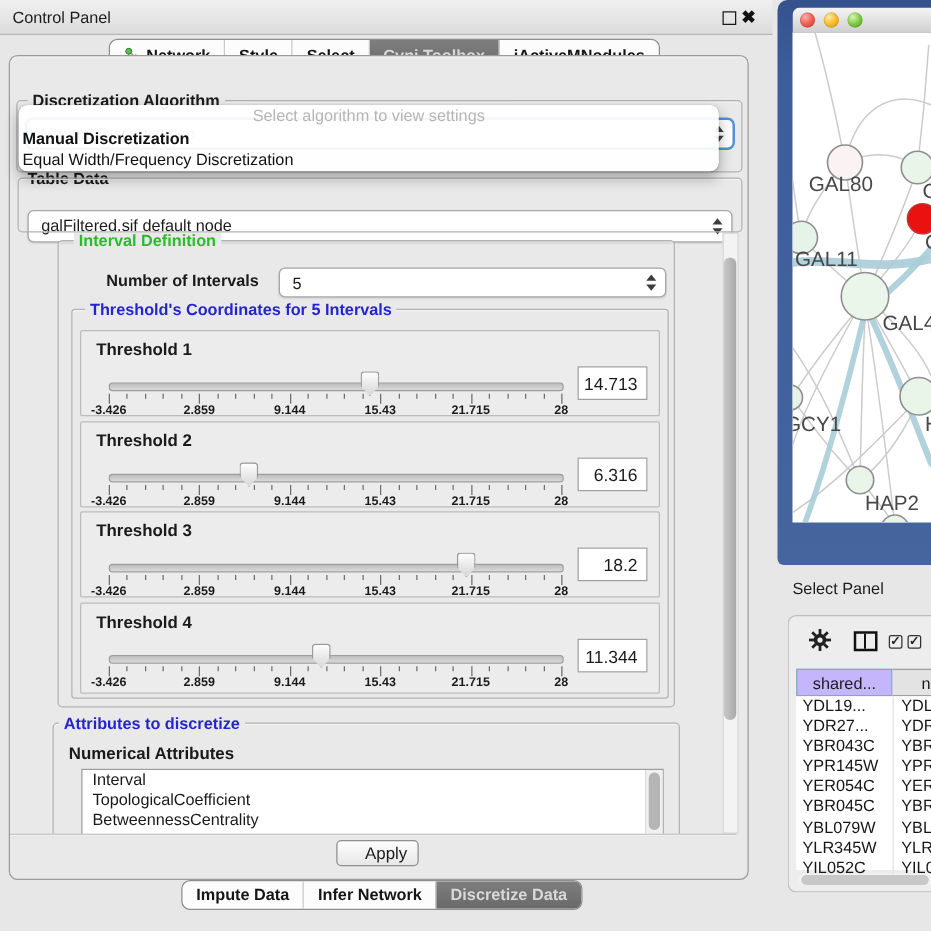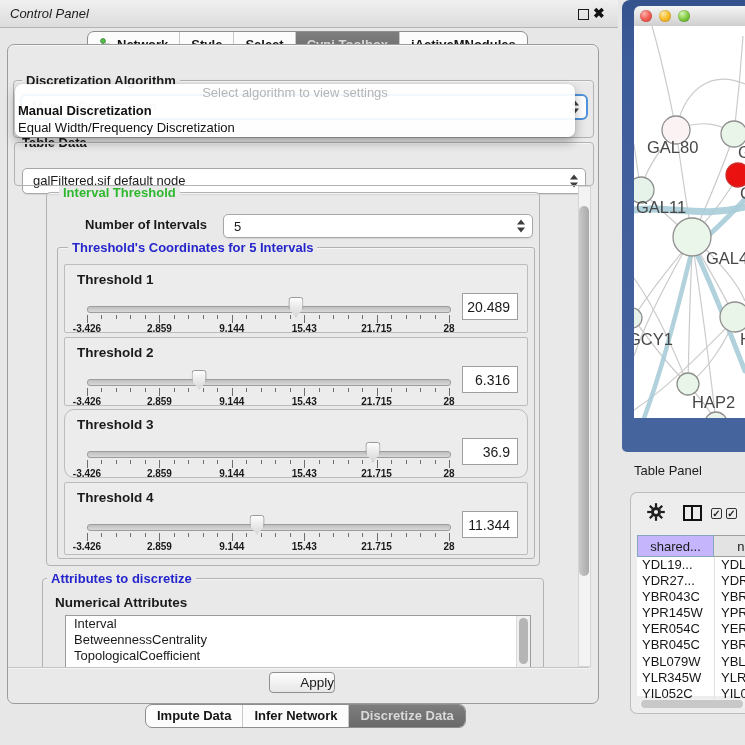--- a/index.html
+++ b/index.html
@@ -3,21 +3,21 @@
 <meta charset="utf-8">
 <style>
   html,body{margin:0;padding:0;}
   body{width:745px;height:745px;position:relative;overflow:hidden;background:#e7e7e7;
        font-family:"Liberation Sans",sans-serif;color:#1a1a1a;}
   .abs{position:absolute;}
 
   
   #cp-titlebar{left:0;top:0;width:618px;height:27px;background:linear-gradient(#f0f0f0,#dcdcdc);
       border-bottom:1px solid #b5b5b5;}
-  #cp-title{left:10px;top:0;line-height:27px;font-size:13px;color:#1c1c1c;font-style:italic;}
+  #cp-title{left:10px;top:0;line-height:27px;font-size:13px;color:#1c1c1c;}
   #float-btn{left:578px;top:9px;width:9px;height:9px;border:1.5px solid #1a1a1a;background:transparent;}
   #close-btn{left:593px;top:3px;font-size:14px;font-weight:bold;color:#111;line-height:20px;}
 
   
   .tabbar{display:flex;background:#fcfcfc;border:1px solid #8e8e8e;border-radius:7px;overflow:hidden;height:25px;}
   #tabbar{left:87px;top:31px;}
   #btabbar{left:145px;top:704px;height:22px;}
   .tab{padding:0 11px;line-height:25px;font-size:13px;font-weight:bold;color:#151515;
        border-left:1px solid #c9c9c9;white-space:nowrap;display:flex;align-items:center;gap:5px;text-align:right;}
   #btabbar .tab{line-height:22px;}
@@ -85,21 +85,21 @@
   #attr-list{left:22px;top:36px;width:464px;height:120px;background:#fff;border:1px solid #9c9c9c;}
   .attr-item{height:16px;line-height:16px;font-size:13px;padding-left:8px;}
   #attr-scroll{position:absolute;right:0;top:0;width:13px;height:100%;background:#f0f0f0;border-left:1px solid #dcdcdc;}
   #attr-thumb{position:absolute;left:2px;top:2px;width:9px;height:46px;background:#b5b5b5;border-radius:5px;}
 
   #v-scroll{left:578px;top:186px;width:13px;height:481px;background:#f3f3f3;border:1px solid #d5d5d5;box-sizing:border-box;}
   #v-thumb{left:579px;top:206px;width:10px;height:370px;background:linear-gradient(90deg,#c9c9c9,#a9a9a9);border-radius:5px;}
 
   #sep-line{left:8px;top:667px;width:581px;height:1px;background:#c4c4c4;border-bottom:1px solid #f4f4f4;}
   #apply-btn{left:269px;top:672px;width:66px;height:21px;background:linear-gradient(#fdfdfd,#e7e7e7);
-      border:1px solid #8f8f8f;border-radius:4px;font-size:13.5px;text-align:right;line-height:20px;box-sizing:border-box;}
+      border:1px solid #8f8f8f;border-radius:4px;font-size:13.5px;text-align:left;line-height:20px;box-sizing:border-box;padding-left:22px;}
 
   
   #net-window{left:622px;top:0;width:123px;height:452px;background:linear-gradient(180deg,#34538d,#3d5c9a 60px,#46649e);
       border-radius:8px 0 0 5px;}
   #net-titlebar{left:634px;top:6px;width:111px;height:20px;background:linear-gradient(#f5f5f5,#cfcfcf);
       border-radius:6px 0 0 0;border-bottom:1px solid #9a9a9a;}
   .light{position:absolute;top:4px;width:12px;height:12px;border-radius:50%;box-shadow:inset 0 0 1px rgba(0,0,0,.4);}
   #light-red{left:6px;background:radial-gradient(circle at 35% 30%,#ffb3ad,#f2655c 45%,#d93b33 90%);}
   #light-yellow{left:25px;background:radial-gradient(circle at 35% 30%,#ffe9b0,#f9c12f 45%,#e09c12 90%);}
   #light-green{left:44px;background:radial-gradient(circle at 35% 30%,#d6f5b8,#8ad04a 45%,#53a21e 90%);}
@@ -183,21 +183,21 @@
 <div class="abs combo" id="td-combo">
   <span>galFiltered.sif default node</span>
   <span class="stepper">
       <span class="up"></span>
       <span class="dn"></span>
     </span>
 </div>
 
 <div class="abs" id="settings">
   <div class="abs group" id="interval-group">
-    <span class="group-label green" id="interval-label">Interval Threshold</span>
+    <span class="group-label green" id="interval-label">Interval Definition</span>
     <span class="abs" id="noi-label">Number of Intervals</span>
     <div class="abs combo" id="noi-combo">
       <span>5</span>
       <span class="stepper">
           <span class="up"></span>
           <span class="dn"></span>
         </span>
     </div>
     <div class="abs group" id="thr-group">
       <span class="group-label blue" id="thr-label">Threshold's Coordinates for 5 Intervals</span>
@@ -235,21 +235,21 @@
             </div>
             <div class="sl-tlabels">
               <span style="left: 0%;">-3.426</span>
               <span style="left: 20%;">2.859</span>
               <span style="left: 40%;">9.144</span>
               <span style="left: 60%;">15.43</span>
               <span style="left: 80%;">21.715</span>
               <span style="left: 100%;">28</span>
             </div>
             <div class="sl-thumb" style="left: 230.945px;"></div>
-            <div class="thr-value">20.489</div>
+            <div class="thr-value">14.713</div>
           </div>
           <div class="thr" style="top: 88.5px;">
             <div class="thr-label">Threshold 2</div>
             <div class="sl-track"></div>
             <div class="sl-ticks">
               <span style="left: 0%; height: 8px;"></span>
               <span style="left: 4%; height: 4px;"></span>
               <span style="left: 8%; height: 4px;"></span>
               <span style="left: 12%; height: 4px;"></span>
               <span style="left: 16%; height: 4px;"></span>
@@ -279,21 +279,21 @@
               <span style="left: 0%;">-3.426</span>
               <span style="left: 20%;">2.859</span>
               <span style="left: 40%;">9.144</span>
               <span style="left: 60%;">15.43</span>
               <span style="left: 80%;">21.715</span>
               <span style="left: 100%;">28</span>
             </div>
             <div class="sl-thumb" style="left: 134.219px;"></div>
             <div class="thr-value">6.316</div>
           </div>
-          <div class="thr" style="top: 161px; border-radius: 10px;">
+          <div class="thr" style="top: 161px;">
             <div class="thr-label">Threshold 3</div>
             <div class="sl-track"></div>
             <div class="sl-ticks">
               <span style="left: 0%; height: 8px;"></span>
               <span style="left: 4%; height: 4px;"></span>
               <span style="left: 8%; height: 4px;"></span>
               <span style="left: 12%; height: 4px;"></span>
               <span style="left: 16%; height: 4px;"></span>
               <span style="left: 20%; height: 8px;"></span>
               <span style="left: 24%; height: 4px;"></span>
@@ -319,21 +319,21 @@
             </div>
             <div class="sl-tlabels">
               <span style="left: 0%;">-3.426</span>
               <span style="left: 20%;">2.859</span>
               <span style="left: 40%;">9.144</span>
               <span style="left: 60%;">15.43</span>
               <span style="left: 80%;">21.715</span>
               <span style="left: 100%;">28</span>
             </div>
             <div class="sl-thumb" style="left: 307.974px;"></div>
-            <div class="thr-value">36.9</div>
+            <div class="thr-value">18.2</div>
           </div>
           <div class="thr" style="top: 233.5px; height: 71px;">
             <div class="thr-label">Threshold 4</div>
             <div class="sl-track"></div>
             <div class="sl-ticks">
               <span style="left: 0%; height: 8px;"></span>
               <span style="left: 4%; height: 4px;"></span>
               <span style="left: 8%; height: 4px;"></span>
               <span style="left: 12%; height: 4px;"></span>
               <span style="left: 16%; height: 4px;"></span>
@@ -372,22 +372,22 @@
           </div>
         </div>
     </div>
   </div>
   <div class="abs group" id="attr-group">
     <span class="group-label blue" id="attr-label">Attributes to discretize</span>
     <span class="abs" id="attr-list-label">Numerical Attributes</span>
     <div class="abs" id="attr-list">
       <div id="attr-items">
           <div class="attr-item">Interval</div>
+          <div class="attr-item">TopologicalCoefficient</div>
           <div class="attr-item">BetweennessCentrality</div>
-          <div class="attr-item">TopologicalCoefficient</div>
         </div>
       <div id="attr-scroll">
           <div id="attr-thumb"></div>
         </div>
     </div>
   </div>
 </div>
 
 <div class="abs" id="v-scroll"></div>
 <div class="abs" id="v-thumb"></div>
@@ -454,21 +454,21 @@
       <text x="2" y="187" font-size="16.5" font-family="Liberation Sans, sans-serif" fill="#474747">GAL11</text>
       <text x="72" y="238" font-size="16.5" font-family="Liberation Sans, sans-serif" fill="#474747">GAL4</text>
       <text x="-6" y="319" font-size="16.5" font-family="Liberation Sans, sans-serif" fill="#474747">GCY1</text>
       <text x="58" y="382" font-size="16.5" font-family="Liberation Sans, sans-serif" fill="#474747">HAP2</text>
       <text x="104" y="132" font-size="16.5" font-family="Liberation Sans, sans-serif" fill="#474747">GA</text>
       <text x="106" y="173" font-size="16.5" font-family="Liberation Sans, sans-serif" fill="#474747">CY</text>
       <text x="106" y="319" font-size="16.5" font-family="Liberation Sans, sans-serif" fill="#474747">HA</text>
     </svg>
 </div>
 
-<div class="abs" id="tp-title">Table Panel</div>
+<div class="abs" id="tp-title">Select Panel</div>
 <div class="abs" id="tp-window">
   <svg id="tp-gear" width="18" height="18" viewBox="0 0 18 18">
     <g fill="#1f1f1f">
       <circle cx="9" cy="9" r="5"></circle>
       <rect x="7.9" y="0.2" width="2.2" height="4"></rect>
       <rect x="7.9" y="0.2" width="2.2" height="4" transform="rotate(45 9 9)"></rect>
       <rect x="7.9" y="0.2" width="2.2" height="4" transform="rotate(90 9 9)"></rect>
       <rect x="7.9" y="0.2" width="2.2" height="4" transform="rotate(135 9 9)"></rect>
       <rect x="7.9" y="0.2" width="2.2" height="4" transform="rotate(180 9 9)"></rect>
       <rect x="7.9" y="0.2" width="2.2" height="4" transform="rotate(225 9 9)"></rect>

